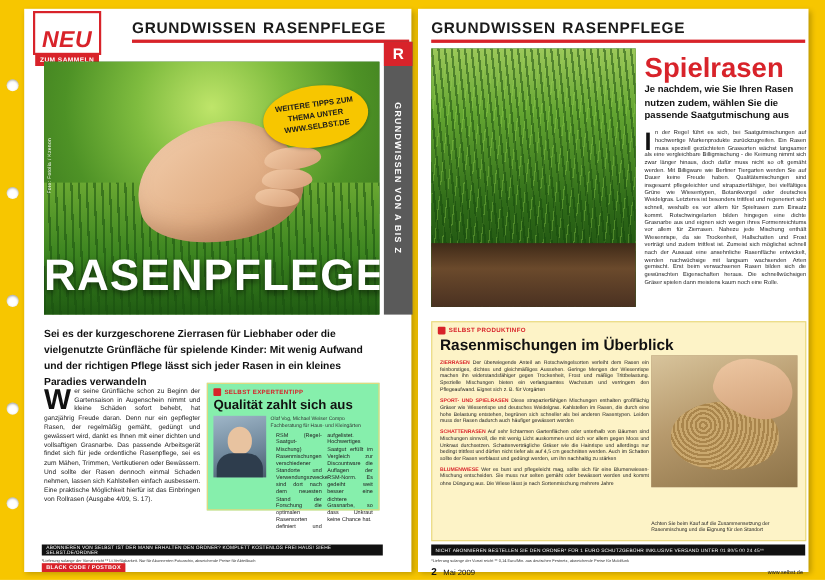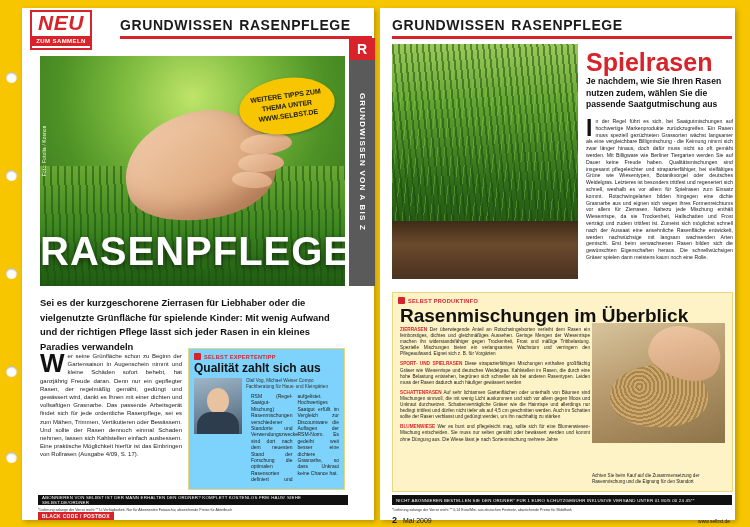--- a/index.html
+++ b/index.html
@@ -86,21 +86,21 @@
     text-align: center;
   }
   .neu-badge .neu {
     font-size: 21px;
     font-weight: bold;
     font-style: italic;
     color: #d8232a;
     line-height: 20px;
     letter-spacing: 0.5px;
     display: block;
-    margin-top: 1px;
+    margin-top: 15px;
   }
   .neu-badge .sub {
     display: block;
     background: #d8232a;
     color: #ffffff;
     font-size: 6px;
     font-weight: bold;
     letter-spacing: 0.4px;
     line-height: 10px;
     margin-top: 3px;
@@ -253,22 +253,22 @@
     font-weight: bold;
     padding: 1px 3px 0 0;
     color: #111;
   }
   
   .expert-box {
     position: absolute;
     left: 188px;
     top: 348px;
     width: 157px;
-    height: 142px;
-    background: #7dd3fc;
+    height: 116px;
+    background: #86efac;
     border: 1px solid #e8d87a;
     box-sizing: border-box;
   }
   .kicker {
     display: flex;
     align-items: center;
     gap: 3px;
     font-size: 5.6px;
     font-weight: bold;
     color: #d8232a;
@@ -387,21 +387,21 @@
     left: 392px;
     top: 292px;
     width: 341px;
     height: 200px;
     background: #fdf3c7;
     border: 1px solid #e8d87a;
     box-sizing: border-box;
   }
   .mix-title {
     margin: 1px 0 3px 7px;
-    font-size: 19px;
+    font-size: 14px;
     font-weight: bold;
     color: #111;
   }
   .mix-text {
     position: absolute;
     left: 7px;
     top: 34px;
     width: 190px;
     font-size: 4.7px;
     line-height: 6.1px;

